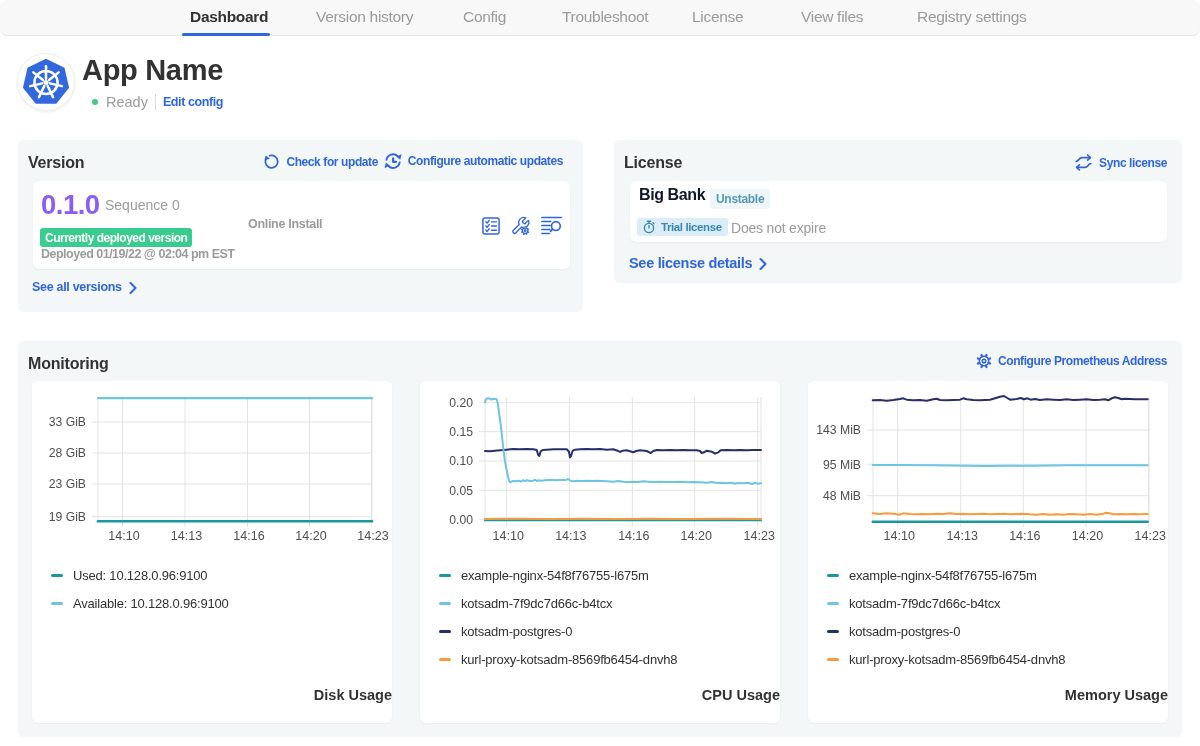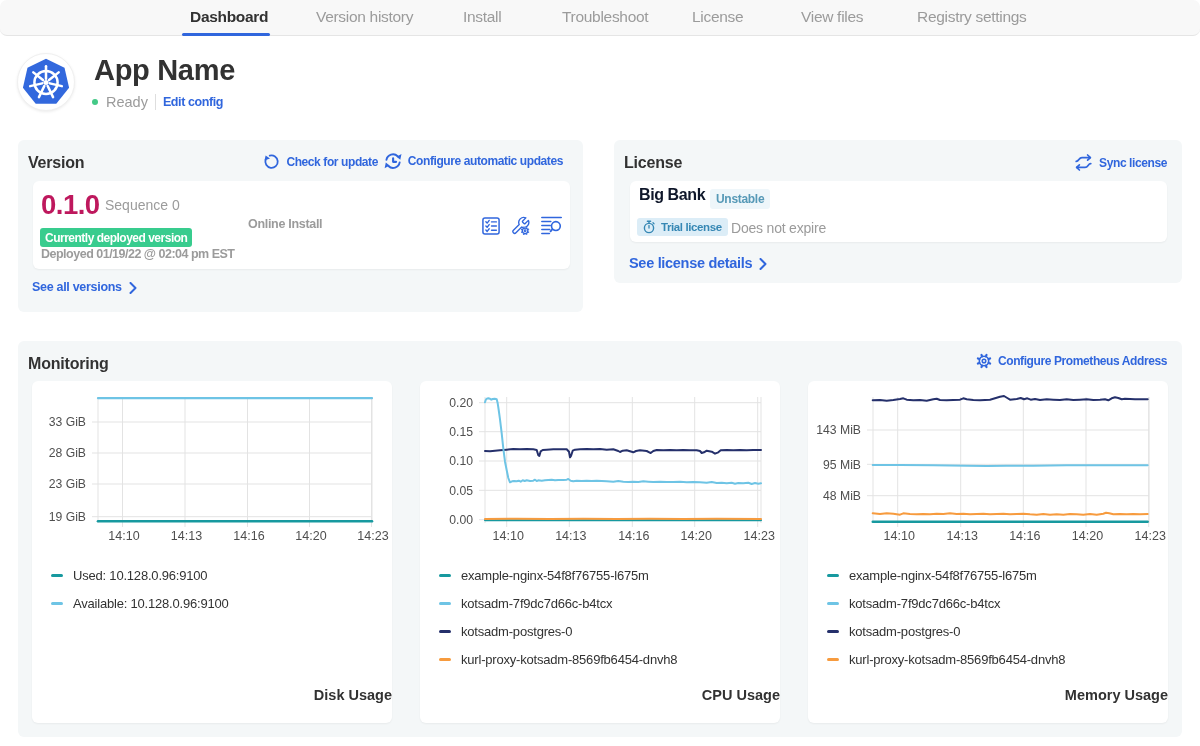--- a/index.html
+++ b/index.html
@@ -1,34 +1,34 @@
 <!DOCTYPE html>
 <html><head><meta charset="utf-8"><style>
 * { margin:0; padding:0; box-sizing:border-box; }
 html,body { width:1200px; height:746px; background:#fff; font-family:"Liberation Sans",sans-serif; position:relative; overflow:hidden; }
 .nav { position:absolute; left:0; top:0; width:1200px; height:36px; background:#f8f8f8; border-bottom:1px solid #e5e5e5;border-radius:7px; }
 .tab { position:absolute; top:0; line-height:34px; font-size:15.5px; color:#9b9b9b; letter-spacing:-0.3px; }
 .tab.active { color:#323232; font-weight:700; }
 .underline { position:absolute; left:182px; top:33px; width:88px; height:3px; background:#3066dd; border-radius:2px; }
 .applogo { position:absolute; left:17px; top:53px; width:58px; height:58px; background:#fff; border:1px solid #f0f0f0; border-radius:50%; box-shadow:0 1px 3px rgba(0,0,0,.08); display:flex; align-items:center; justify-content:center; }
-.apptitle { position:absolute; left:94px; top:54px; font-size:29px; font-weight:700; color:#323232; letter-spacing:-0.3px; }
+.apptitle { position:absolute; left:82px; top:54px; font-size:29px; font-weight:700; color:#323232; letter-spacing:-0.3px; }
 .statusrow { position:absolute; left:92px; top:94px; height:16px; display:flex; align-items:center; }
 .dot { width:6px; height:6px; border-radius:50%; background:#44c987; margin-right:8px; }
 .ready { color:#9b9b9b; font-size:14.5px; }
 .vline { width:1px; height:16px; background:#dedede; margin:0 7px 0 7px; }
 a.lnk { color:#3066dd; font-weight:700; text-decoration:none; }
 .editcfg { font-size:12.5px; letter-spacing:-0.4px; }
 .card { position:absolute; background:#f4f7f8; border-radius:6px; }
 .card h2 { position:absolute; left:10px; top:14px; font-size:16px; font-weight:700; color:#323232; letter-spacing:-0.2px; }
 .inner { position:absolute; background:#fff; border-radius:6px; box-shadow:0 1px 2px rgba(0,0,0,.05); }
 .toplink { position:absolute; display:flex; align-items:center; font-size:12px; letter-spacing:-0.4px; white-space:nowrap; }
 .toplink svg { margin-right:6px; }
 .seelink { position:absolute; display:flex; align-items:center; font-size:12.5px; letter-spacing:-0.3px; white-space:nowrap;justify-content:flex-end; }
 .seelink svg { margin-left:5px; margin-top:1px; }
-.bignum { position:absolute; left:8px; top:8px; font-size:27.5px; font-weight:700; color:#be185d; letter-spacing:-0.5px; }
+.bignum { position:absolute; left:8px; top:8px; font-size:27.5px; font-weight:700; color:#8b5cf6; letter-spacing:-0.5px; }
 .seq { position:absolute; left:72px; top:16px; font-size:14px; color:#9b9b9b; }
 .badge-green { position:absolute; left:7px; top:47px; background:#38cc8e; color:#fff; font-size:12px; font-weight:700; padding:2.5px 5px; border-radius:3px; letter-spacing:-0.5px; }
 .deployed { position:absolute; left:8px; top:66px; font-size:12.5px; font-weight:700; color:#9b9b9b; letter-spacing:-0.5px; }
 .oninstall { position:absolute; left:215px; top:36px; font-size:12.5px; font-weight:700; color:#9b9b9b; letter-spacing:-0.3px; }
 .vicons { position:absolute; right:8px; top:34px; display:flex; align-items:center; }
 .vicons > * { margin-left:11px; } .vicons > *:first-child { margin-left:0; }
 .bigbank { position:absolute; left:9px; top:5px; font-size:16px; font-weight:700; color:#0f172a; letter-spacing:-0.4px; }
 .unstable { position:absolute; left:80px; top:8px; background:#eef6fa; color:#5699b7; font-size:12px; font-weight:700; padding:3px 6px; border-radius:3px; letter-spacing:-0.3px; }
 .trial { position:absolute; left:7px; top:37px; background:#dcedf7; color:#3587b4; font-size:11.5px; font-weight:700; padding:2px 6px 2px 5px; border-radius:3px; display:flex; align-items:center; letter-spacing:-0.4px; }
 .trial svg { margin-right:5px; }
@@ -36,21 +36,21 @@
 .chartcard { position:absolute; top:40px; width:360px; height:342px; background:#fff; border-radius:6px; box-shadow:0 1px 2px rgba(0,0,0,.05); }
 .lrow { position:absolute; left:19px; height:15px; display:flex; align-items:center; }
 .dash { width:12px; height:3px; border-radius:2px; margin-right:10px; flex:none; }
 .ltxt { font-size:13px; color:#323232; letter-spacing:-0.2px; }
 .ctitle { position:absolute; left:0; width:360px; top:306px; text-align:right; font-size:14.5px; font-weight:700; color:#323232; }
 </style></head>
 <body>
 <div class="nav">
     <span class="tab active" style="left:190px">Dashboard</span>
     <span class="tab" style="left:316px">Version history</span>
-    <span class="tab" style="left:463px">Install</span>
+    <span class="tab" style="left:463px">Config</span>
     <span class="tab" style="left:562px">Troubleshoot</span>
     <span class="tab" style="left:692px">License</span>
     <span class="tab" style="left:801px">View files</span>
     <span class="tab" style="left:917px">Registry settings</span>
     <span class="underline"></span>
   </div>
 
 <div class="applogo">
     <svg width="57" height="57" viewBox="0 0 57 59">
       <polygon points="28.50,5.00 47.65,14.22 52.39,34.95 39.13,51.57 17.87,51.57 4.61,34.95 9.35,14.22" fill="#3268dd"></polygon>

